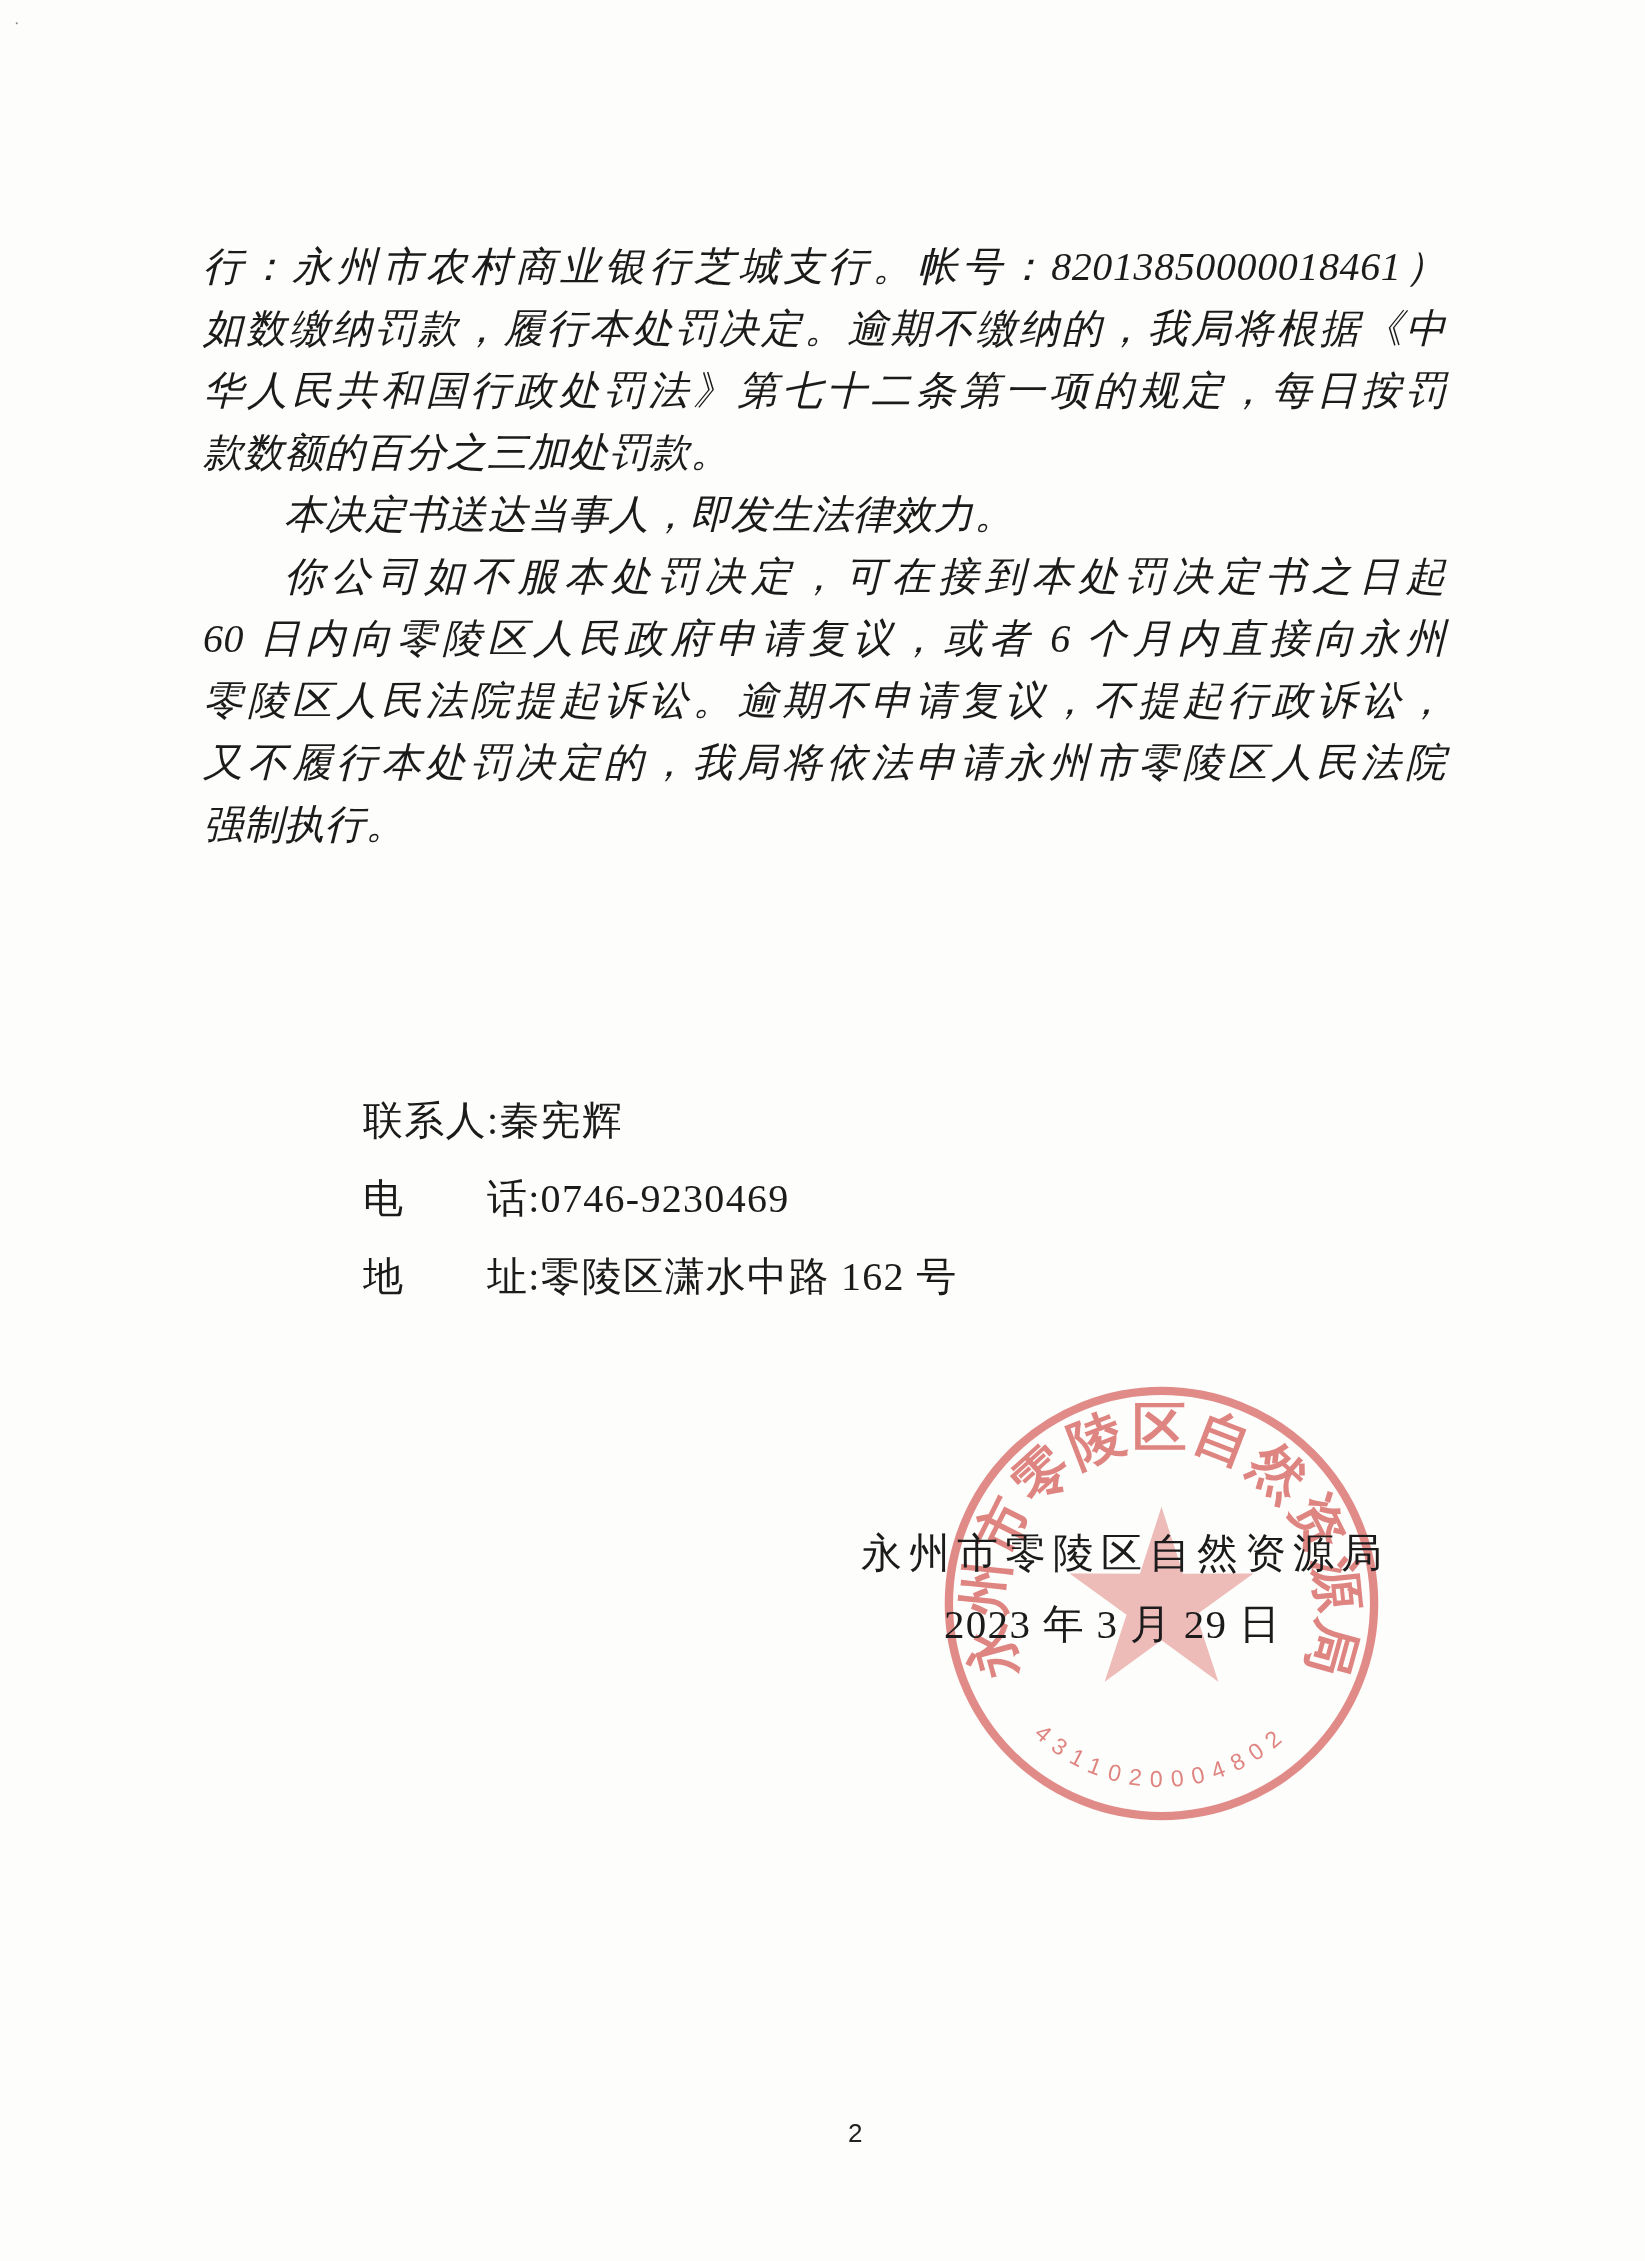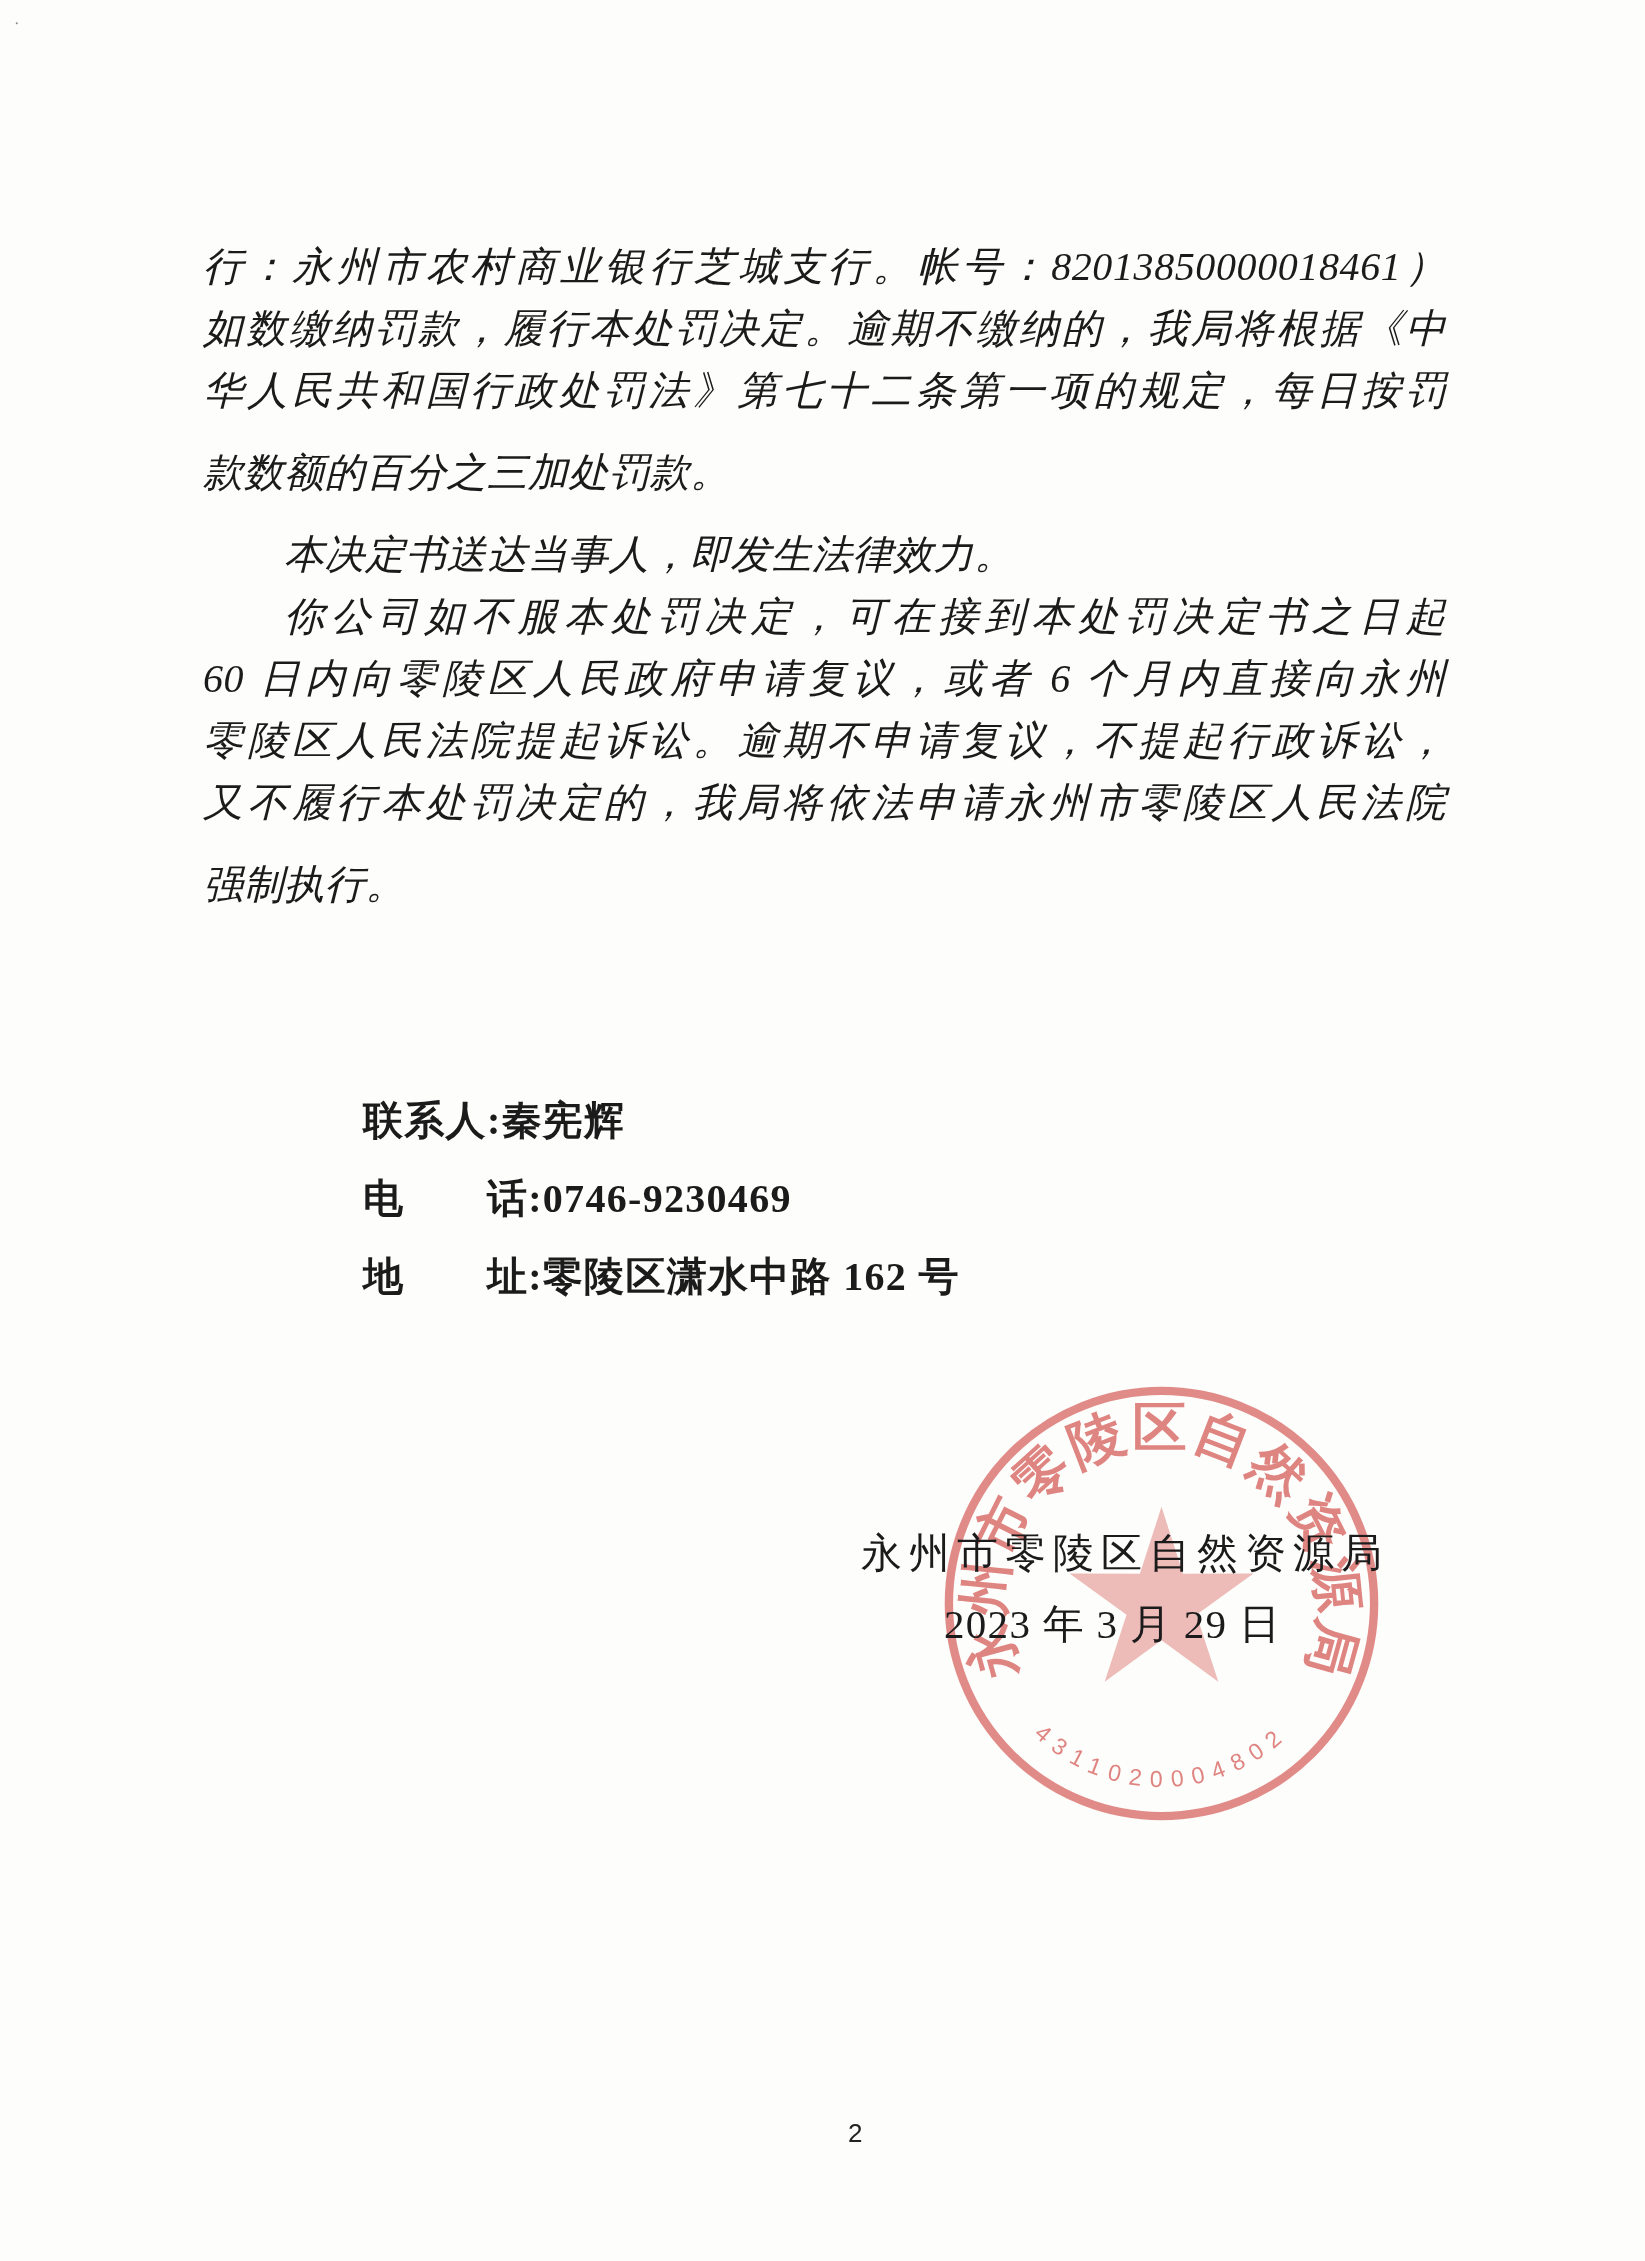--- a/index.html
+++ b/index.html
@@ -37,34 +37,32 @@
   .line {
     text-align: justify;
     text-align-last: justify;
     text-justify: inter-character;
     height: 62px;
     overflow: visible;
     font-style: italic;
   }
   .line.para-end {
     text-align-last: left;
-    margin-top: 20px;
   }
   .line.indent {
     text-indent: 81px;
   }
   
   .contact-block {
     position: absolute;
     left: 363px;
     top: 1082px;
     font-size: 40px;
     line-height: 78px;
     letter-spacing: 1.3px;
-    font-weight: bold;
   }
   
   .seal {
     position: absolute;
     left: 936px;
     top: 1378px;
     width: 451px;
     height: 451px;
     z-index: 1;
     opacity: 0.88;

